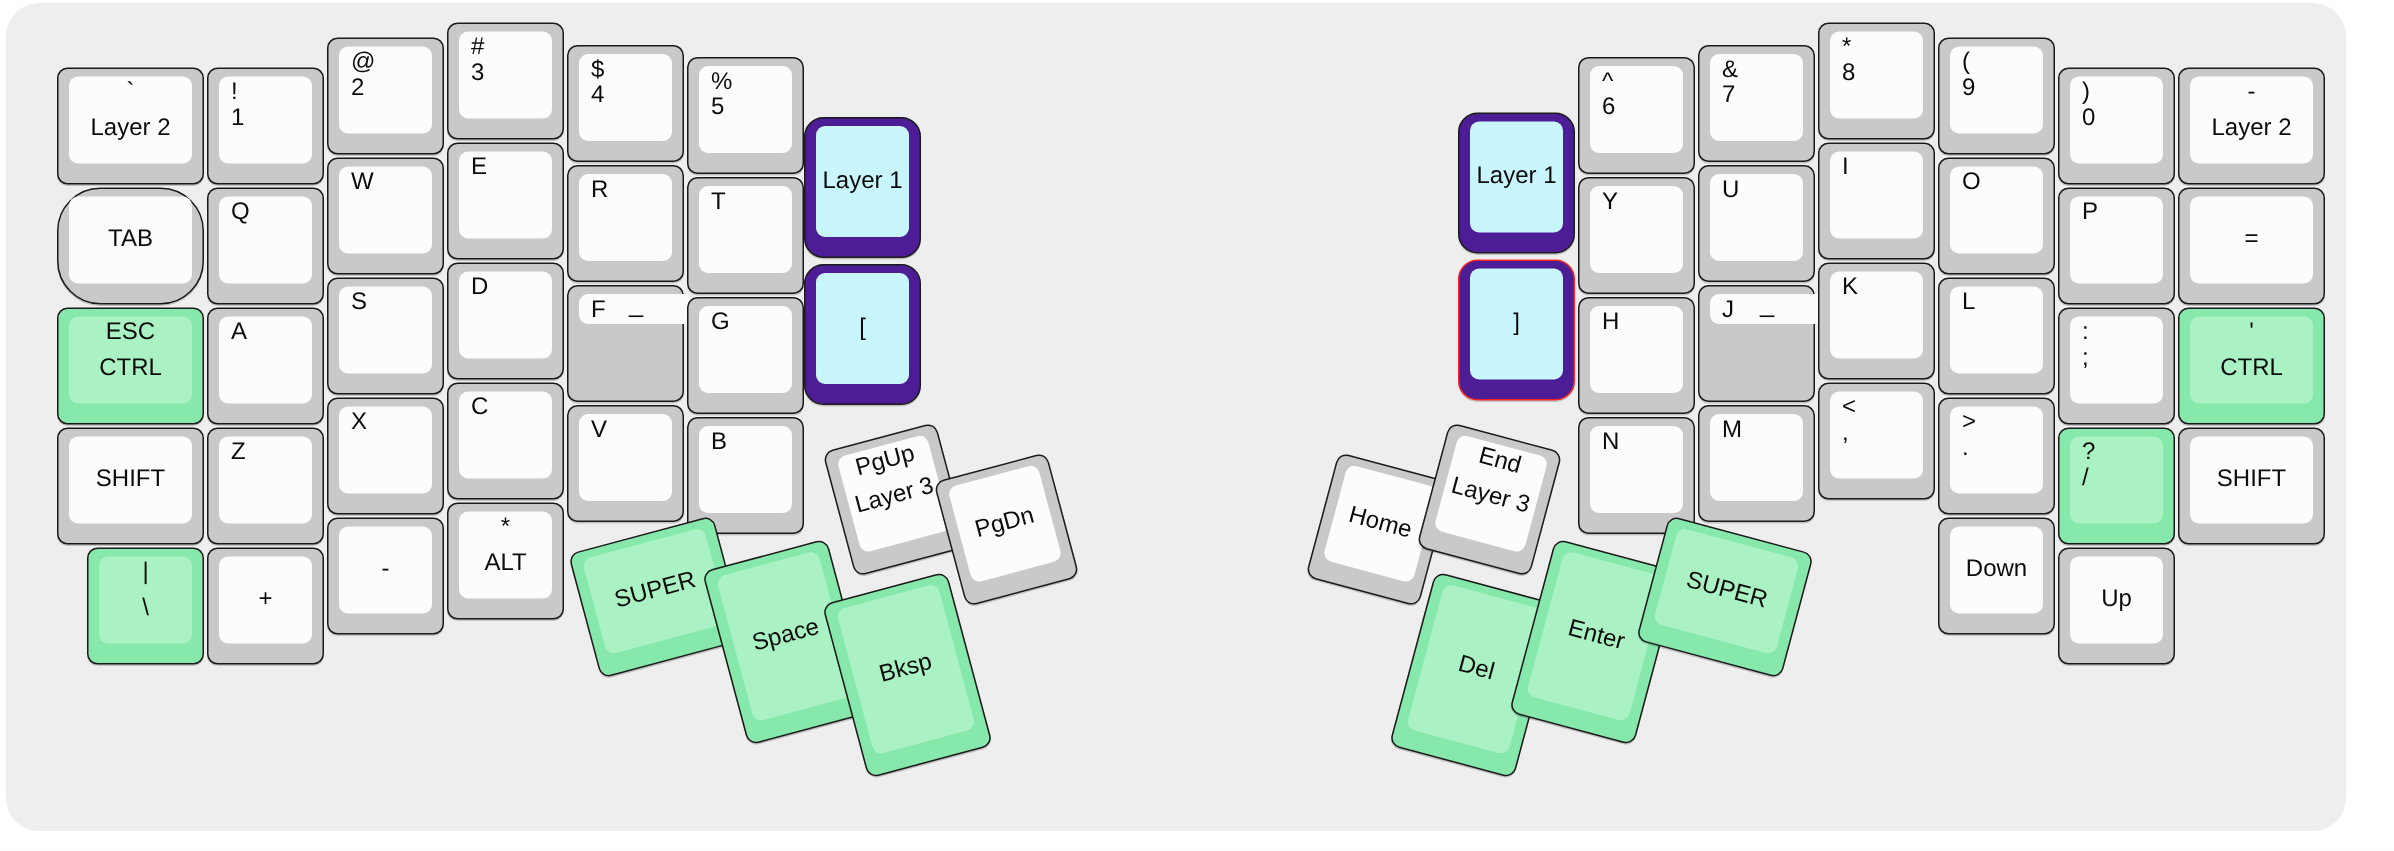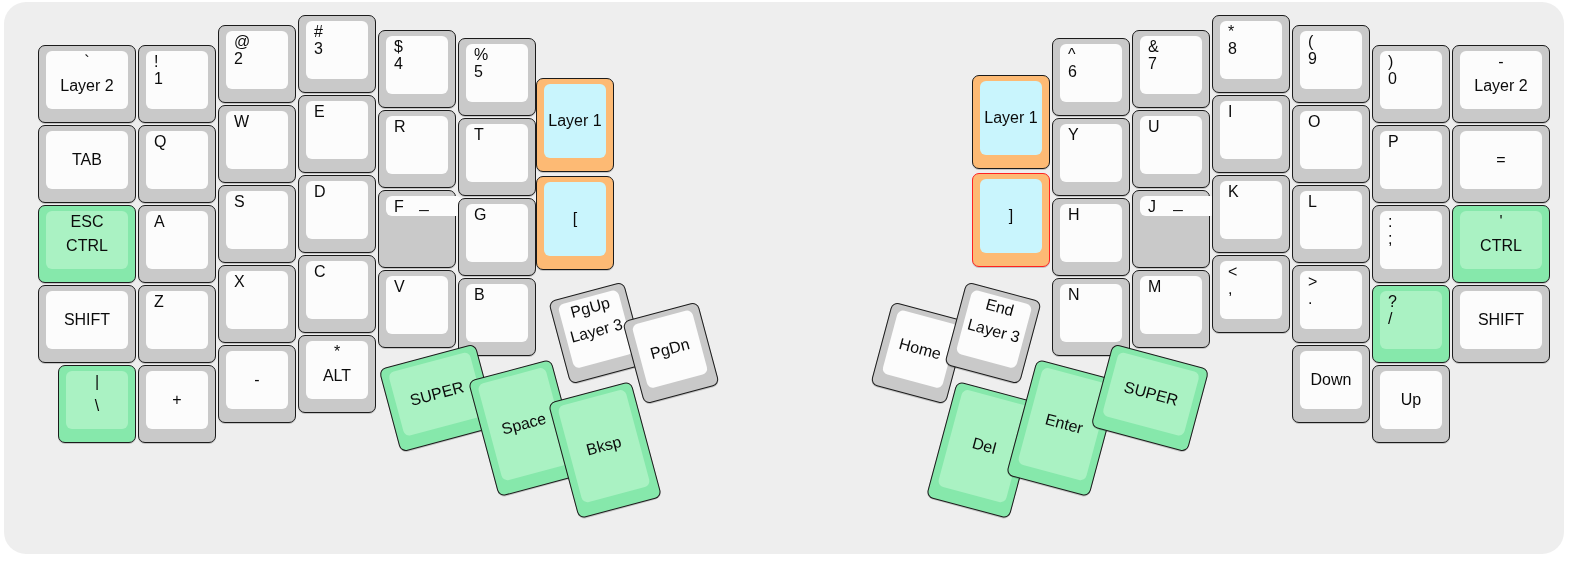--- a/index.html
+++ b/index.html
@@ -31,21 +31,21 @@
   .key.tc .cap{justify-content:flex-start;}
   .key.tc .mid{margin-top:7px;}
   
   .key.hm .cap{justify-content:flex-start;align-items:flex-start;padding-left:8px;position:relative;}
   .key.hm .lg{text-align:left;}
   .key.hm .home{position:absolute;left:0;right:0;bottom:4px;text-align:center;}
 
   
   .key.green{background:#86e8ab;}
   .key.green .cap{background:#aaf2c3;}
-  .key.cyan{background:#fdba74;}
+  .key.cyan{background:#4c1d95;border-radius:13px;}
   .key.cyan .cap{background:#c9f5fd;}
   .key.sel{border-color:#ff2222;}
 
   
   .key.rot{transform-origin:50% 50%;}
 </style>
 </head>
 <body>
 
 <div id="stage">
@@ -85,21 +85,21 @@
         <div class="cap">
           <div class="lg top">%</div>
           <div class="lg mid">5</div>
         </div>
       </div>
       <div class="key c cyan" style="left: 536px; top: 78px; width: 78px; height: 94px;">
         <div class="cap">
           <div class="lg mid">Layer 1</div>
         </div>
       </div>
-      <div class="key c" style="left: 38px; top: 125px; width: 98px; height: 78px;">
+      <div class="key c" style="left: 38px; top: 125px; width: 98px; height: 78px; border-radius: 29px;">
         <div class="cap">
           <div class="lg mid">TAB</div>
         </div>
       </div>
       <div class="key tl" style="left: 138px; top: 125px; width: 78px; height: 78px;">
         <div class="cap">
           <div class="lg top">Q</div>
         </div>
       </div>
       <div class="key tl" style="left: 218px; top: 105px; width: 78px; height: 78px;">

